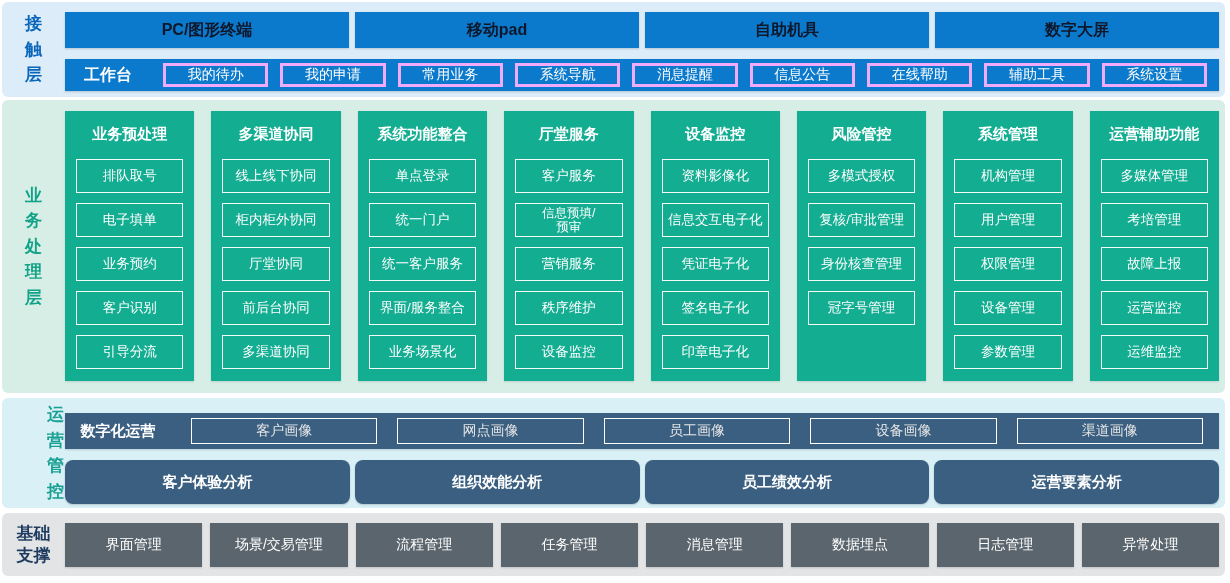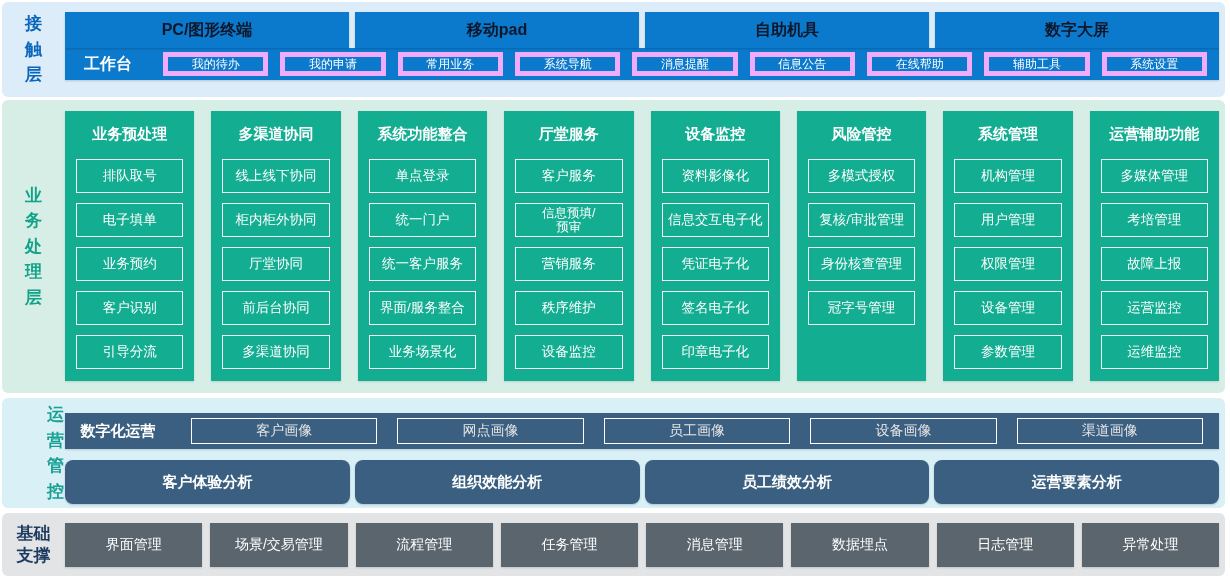--- a/index.html
+++ b/index.html
@@ -13,24 +13,24 @@
   .h-label { width:2.2em; word-break:break-all; line-height:1.25; text-align:center; font-size:17px; }
   .content { flex:1; padding-right:6px; }
   .center { display:flex; align-items:center; justify-content:center; }
 
   
   .band-contact { height:95px; background:#dcedf9; margin-bottom:3px; }
   .band-contact .band-label { color:#0a66bb; }
   .channels { display:flex; gap:6px; margin-top:10px; }
   .channel { flex:1; height:36px; background:#0b79cc; border-radius:0; color:#0f172a;
     font-weight:bold; font-size:16px; box-shadow:0 1px 2px rgba(0,0,0,.18); }
-  .workbench { height:32px; background:#0b79cc; display:flex;
+  .workbench { margin-top:11px; height:32px; background:#0b79cc; display:flex;
     align-items:center; gap:12px; padding-right:12px; box-shadow:0 1px 2px rgba(0,0,0,.18); }
   .wb-label { width:86px; text-align:center; color:#fff; font-weight:bold; font-size:16px; flex:0 0 auto; }
-  .wb-item { flex:1; height:24px; border:5px solid #f0abfc; color:#fff; font-size:12px; }
+  .wb-item { flex:1; height:24px; border:3px solid #f0abfc; color:#fff; font-size:14px; }
 
   
   .band-business { height:293px; background:#d7eee6; margin-bottom:5px; }
   .band-business .band-label { color:#11a288; }
   .columns { display:flex; gap:17px; margin:11px 0; }
   .col { flex:1; background:#13ad92; padding:8px 11px 12px; box-shadow:0 1px 2px rgba(0,0,0,.12); }
   .col-title { color:#fff; font-weight:bold; font-size:15px; text-align:center;
     height:30px; line-height:30px; }
   .col-item { height:34px; margin-top:10px; border:1px solid rgba(255,255,255,.95);
     color:#fff; font-size:13.5px; text-align:center; white-space:pre-line; line-height:1.15; }

